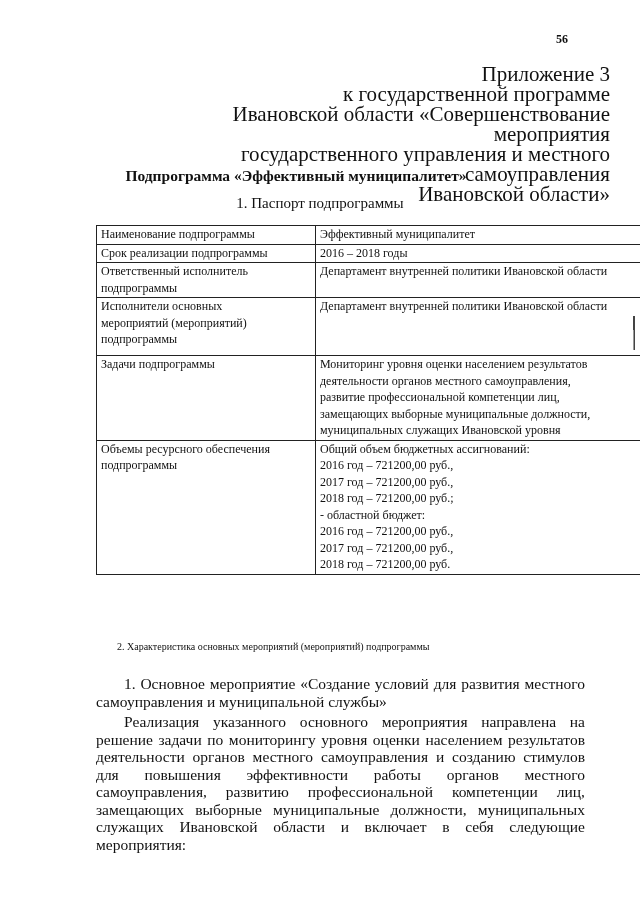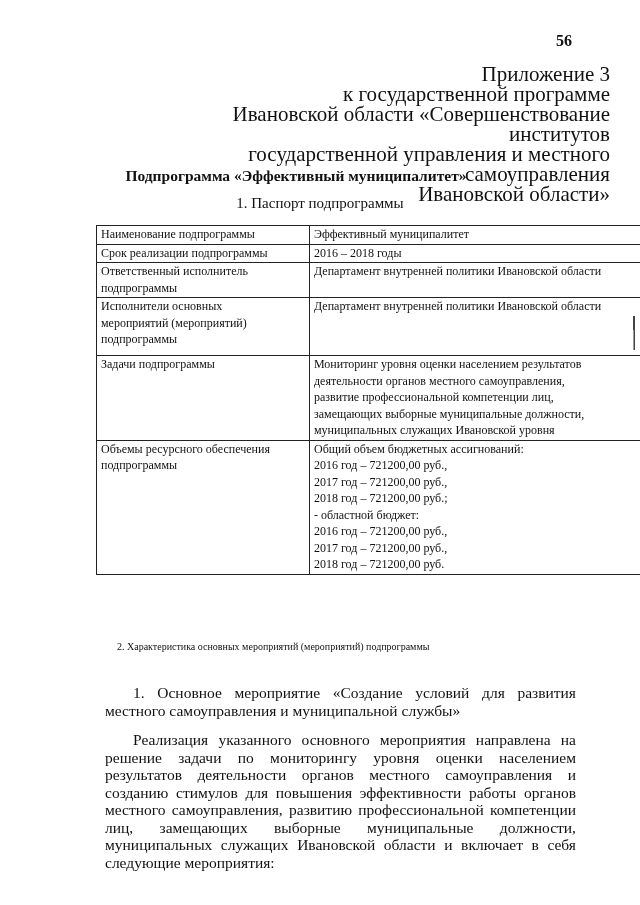--- a/index.html
+++ b/index.html
@@ -3,21 +3,21 @@
 <meta charset="utf-8">
 <style>
   html, body { margin: 0; padding: 0; background: #ffffff; }
   body {
     width: 640px; height: 905px; position: relative; overflow: hidden;
     font-family: "Liberation Serif", "DejaVu Serif", serif;
     color: #111;
   }
   .page-number {
     position: absolute; left: 556px; top: 32px;
-    font-size: 16px; font-weight: bold;
+    font-size: 12px; font-weight: bold;
   }
   .appendix {
     position: absolute; right: 30px; top: 64px; width: 420px;
     text-align: right; font-size: 21px; line-height: 20px;
   }
   .subprog-title {
     position: absolute; left: 0; width: 592px; top: 167px;
     text-align: center; font-size: 15.5px; font-weight: bold;
   }
   .passport-title {
@@ -34,41 +34,41 @@
   table.passport td.c1 { width: 186px; }
   table.passport td.just { text-align: justify; text-align-last: left; }
   .line { display: block; }
   .section2 {
     position: absolute; left: 117px; top: 641px; font-size: 10px;
   }
   .body-text {
     position: absolute; left: 93px; top: 672px; width: 495px;
     font-size: 15.5px; line-height: 17.5px; text-align: justify;
   }
-  .body-text p { margin: 12px; text-indent: 28px; text-align: justify; }
+  .body-text p { margin: 3px; text-indent: 28px; text-align: justify; }
   .body-text p.last-left { text-align-last: left; }
   .margin-mark {
     position: absolute; left: 633px; top: 316px; width: 2px; height: 34px;
     background: #444;
   }
   .margin-mark2 {
     position: absolute; left: 633px; top: 330px; width: 1px; height: 20px;
     background: #999;
   }
 </style>
 </head>
 <body>
 
 <div class="page-number">56</div>
 
 <div class="appendix">
   <div>Приложение 3</div>
   <div>к государственной программе</div>
-  <div>Ивановской области «Совершенствование институтов</div>
-  <div>государственной управления и местного самоуправления</div>
+  <div>Ивановской области «Совершенствование мероприятия</div>
+  <div>государственного управления и местного самоуправления</div>
   <div>Ивановской области»</div>
 </div>
 
 <div class="subprog-title">Подпрограмма «Эффективный муниципалитет»</div>
 <div class="passport-title">1. Паспорт подпрограммы</div>
 
 <table class="passport">
   <tbody>
       <tr>
     <td class="c1">Наименование подпрограммы</td>
@@ -76,21 +76,21 @@
   </tr>
   <tr>
     <td class="c1" style="">Срок реализации подпрограммы</td>
     <td>2016 – 2018 годы</td>
   </tr>
   <tr>
     <td class="c1" style="padding-right:20px">Ответственный исполнитель подпрограммы</td>
     <td>Департамент внутренней политики Ивановской области</td>
   </tr>
   <tr>
-    <td class="c1" style="height:56px; padding-right:22px">Исполнители основных мероприятий (мероприятий) подпрограммы</td>
+    <td class="c1" style="height:56px; padding-right:28px">Исполнители основных мероприятий (мероприятий) подпрограммы</td>
     <td>Департамент внутренней политики Ивановской области</td>
   </tr>
   <tr>
     <td class="c1">Задачи подпрограммы</td>
     <td>
       <span class="line">Мониторинг уровня оценки населением результатов</span>
       <span class="line">деятельности органов местного самоуправления,</span>
       <span class="line">развитие профессиональной компетенции лиц,</span>
       <span class="line">замещающих выборные муниципальные должности,</span>
       <span class="line">муниципальных служащих Ивановской уровня</span>

